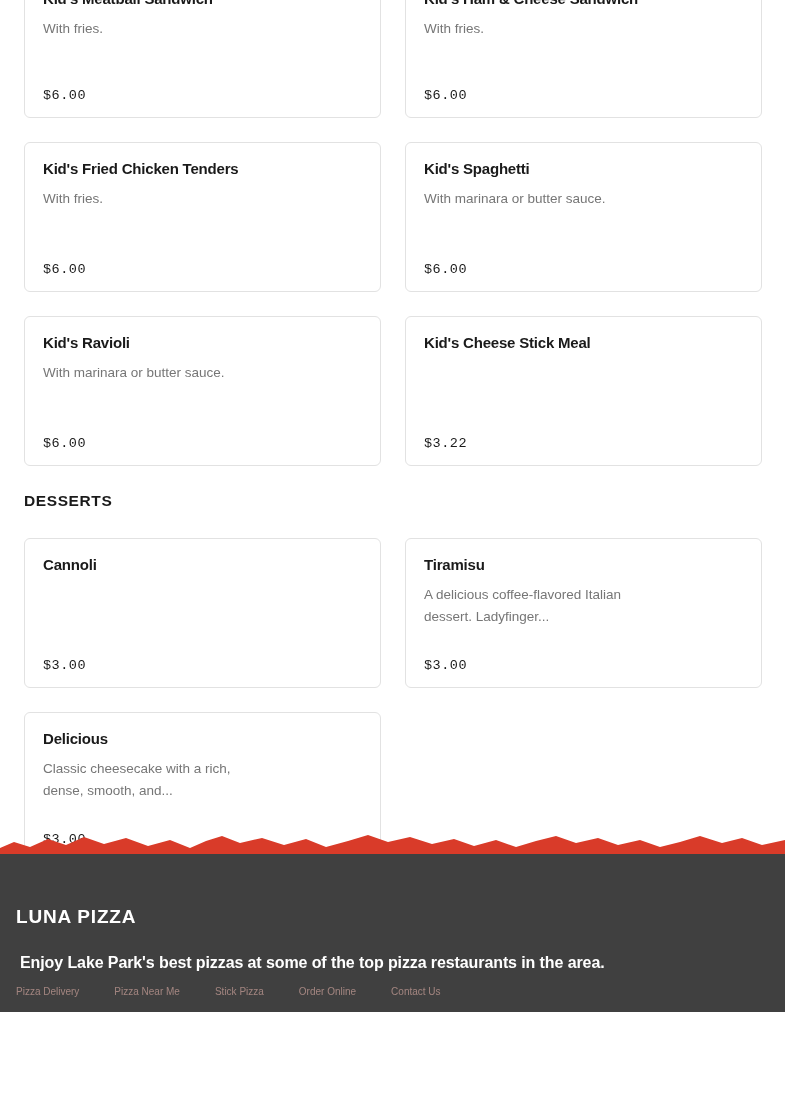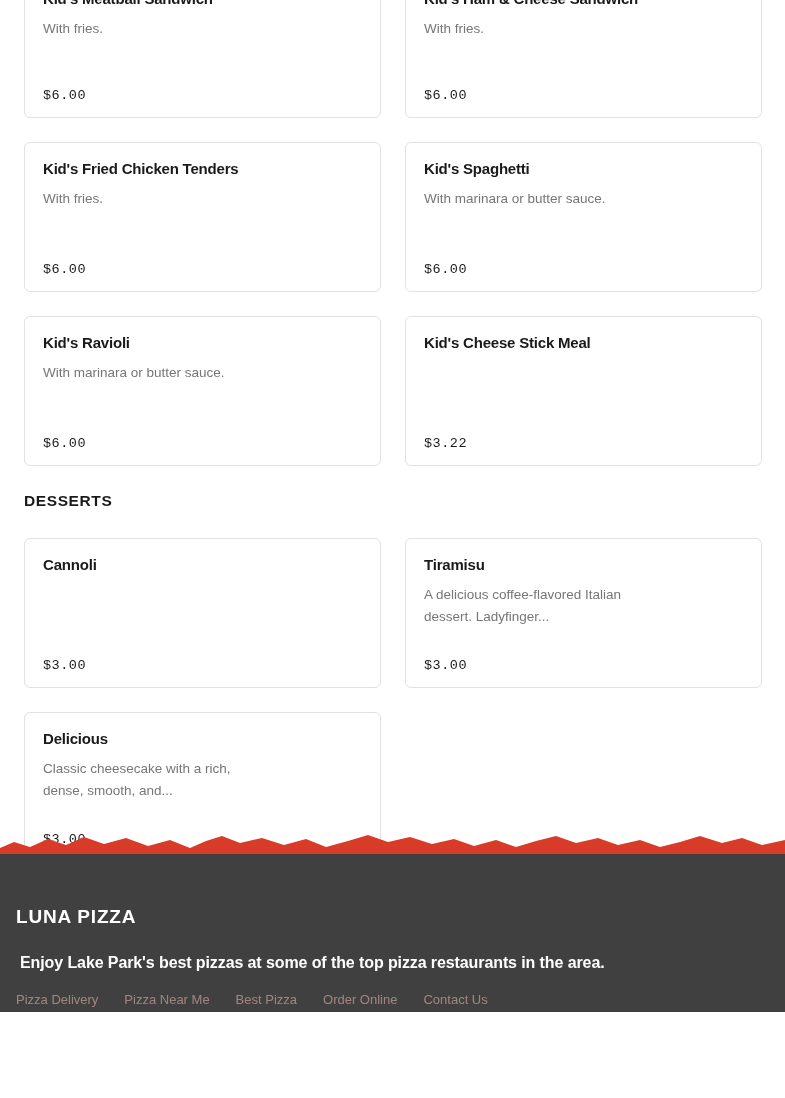--- a/index.html
+++ b/index.html
@@ -125,25 +125,25 @@
     letter-spacing: 0.8px;
     margin: 0 0 26px 0;
   }
   .footer-tagline {
     font-size: 16px;
     font-weight: bold;
     margin: 4px;
     letter-spacing: -0.1px;
   }
   .footer-links {
-    margin-top: 20px;
-    font-size: 13px;
+    margin-top: 14px;
+    font-size: 10px;
     color: #f3bdb4;
     display: flex;
-    gap: 26px;
+    gap: 35px;
     opacity: .55;
   }
   .footer-links span { white-space: nowrap; }
 </style>
 </head>
 <body>
 
 <div class="page">
 
   <div class="menu-area">
@@ -207,20 +207,20 @@
   <div class="footer-wrap">
     <svg class="torn" viewBox="0 0 785 34" preserveAspectRatio="none">
       <path fill="#d93b29" d="M0,18 L14,12 L30,17 L48,9 L66,15 L84,7 L104,14 L126,8 L148,16 L170,10 L190,18 L206,11 L222,6 L240,13 L262,8 L284,15 L306,9 L326,17 L348,11 L368,5 L388,12 L410,7 L432,14 L454,9 L474,16 L496,10 L516,17 L536,11 L556,6 L576,13 L598,8 L618,15 L640,10 L660,17 L680,12 L700,6 L722,13 L742,8 L762,15 L785,10 L785,34 L0,34 Z"></path>
     </svg>
     <div class="footer">
       <div class="footer-title">LUNA PIZZA</div>
       <div class="footer-tagline">Enjoy Lake Park's best pizzas at some of the top pizza restaurants in the area.</div>
       <div class="footer-links">
         <span>Pizza Delivery</span>
         <span>Pizza Near Me</span>
-        <span>Best Pizza</span>
+        <span>Stick Pizza</span>
         <span>Order Online</span>
         <span>Contact Us</span>
       </div>
     </div>
   </div>
 
 </div>
 
 </body></html>

